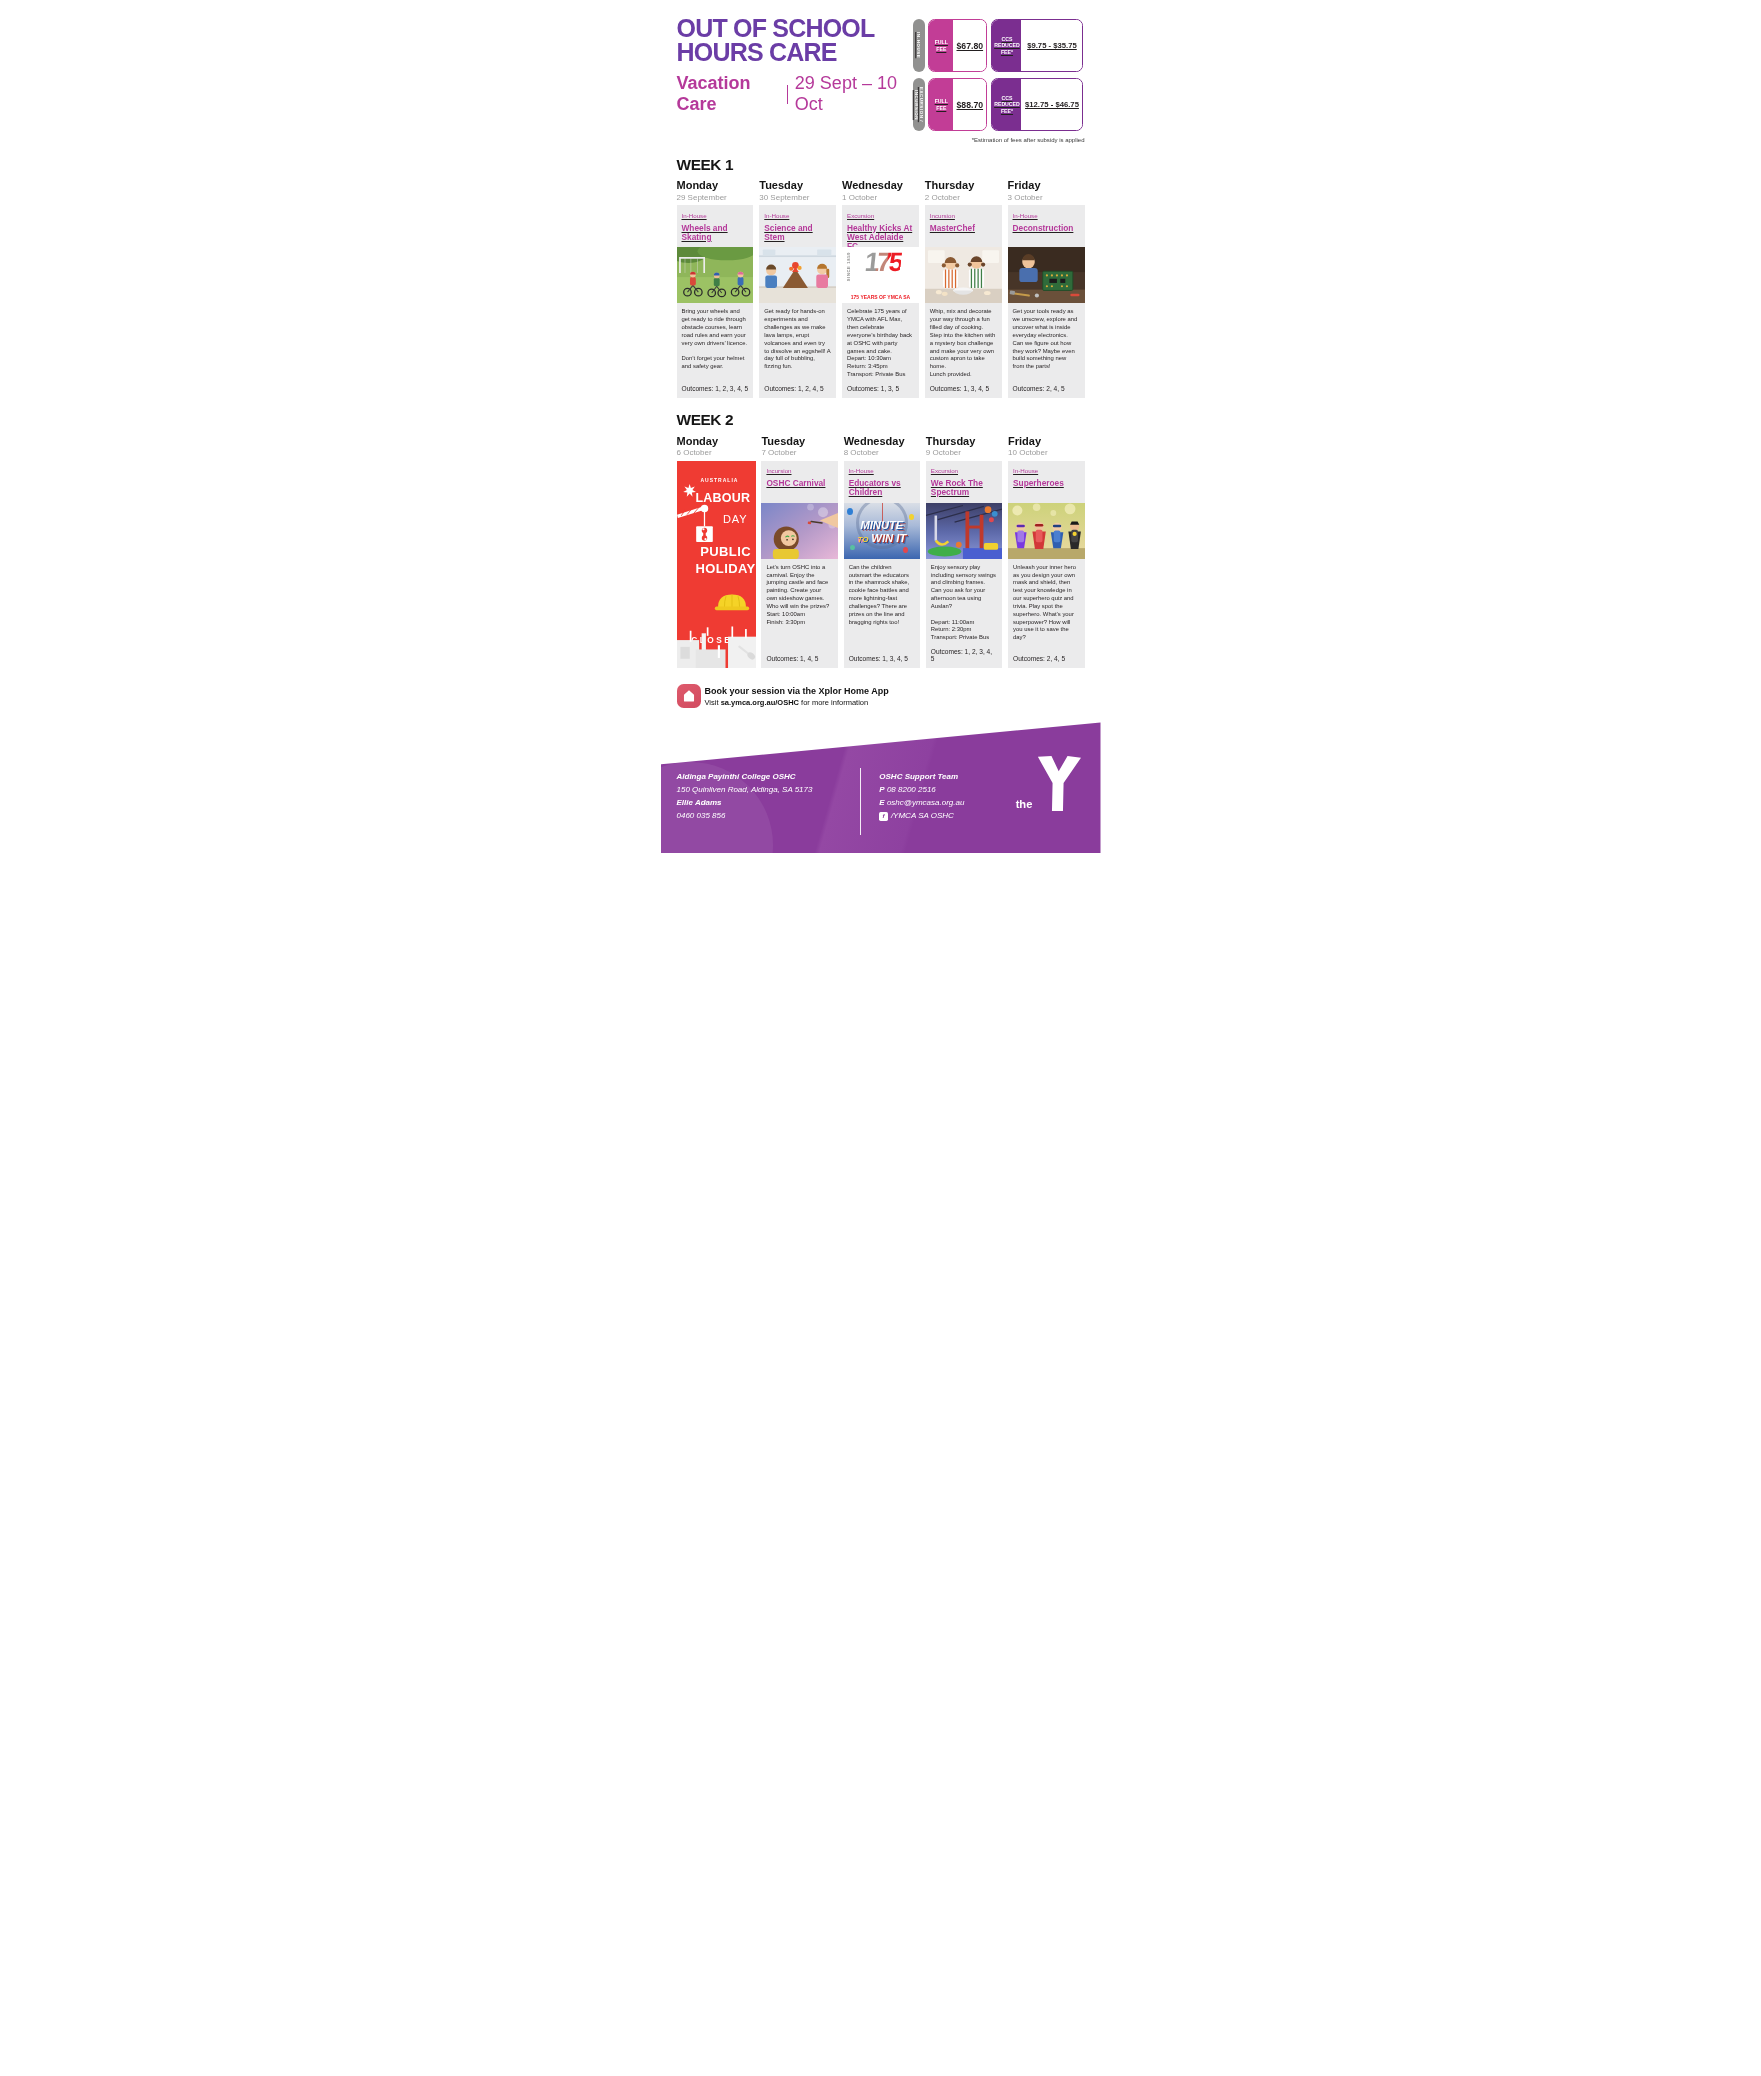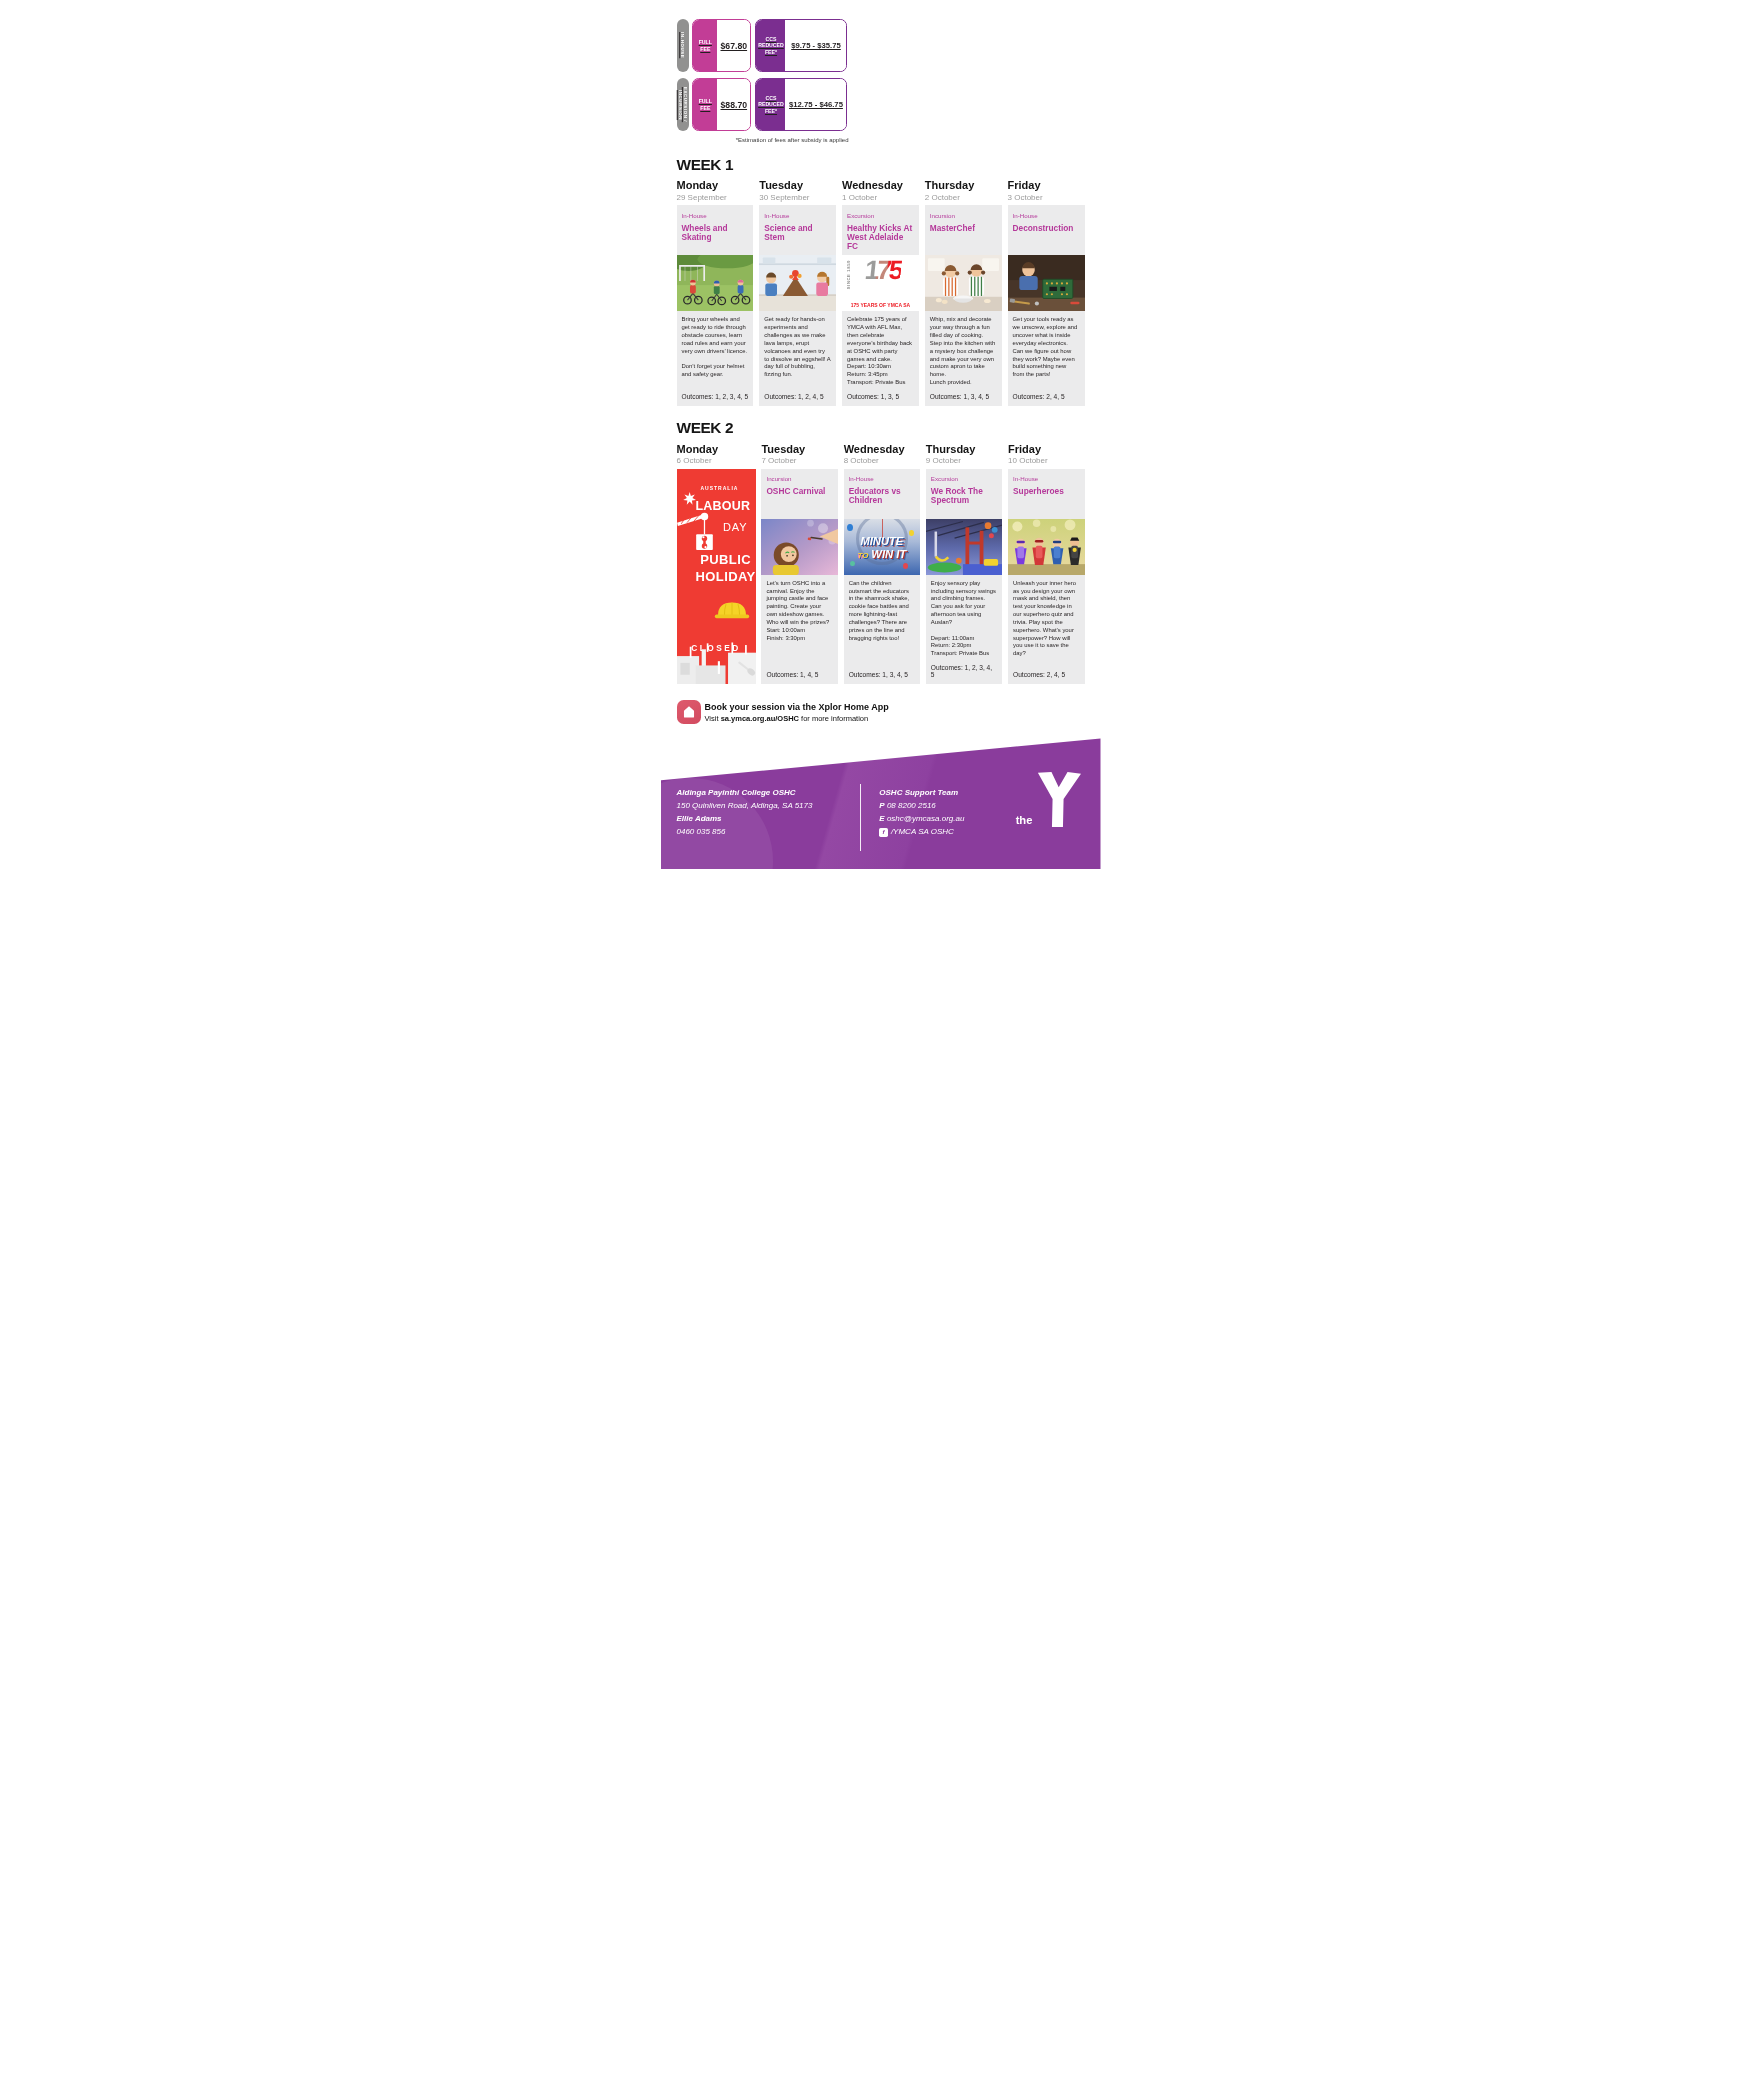--- a/index.html
+++ b/index.html
@@ -31,21 +31,21 @@
   .fee-note { text-align:right; font-size:6px; color:#3a3a3a; margin-top:1.7px; }
 
   
   .week-h { font-size:15.4px; font-weight:800; color:#161616; letter-spacing:-0.4px; margin:12.5px 16px 5.8px 16px; }
   .grid { display:grid; grid-template-columns:repeat(5,1fr); gap:5.8px; padding:0 16px; align-items:stretch; }
   .col { display:flex; flex-direction:column; }
   .day-head { height:26px; }
   .day-name { font-size:11px; font-weight:700; color:#141414; }
   .day-date { font-size:8px; color:#9B9B9B; margin-top:1.2px; }
   .card { background:#EBEBEC; flex:1; display:flex; flex-direction:column; }
-  .card-head { padding:6.6px 5px 2.5px 5px; height:50px; }
+  .card-head { padding:6.6px 5px 2.5px 5px; height:42px;text-decoration:underline; }
   .cat { font-size:6.2px; color:#B5399A; }
   .card-title { font-size:8.3px; font-weight:700; color:#B5399A; line-height:1.12; margin-top:4.6px; }
   .card-img { height:56px; position:relative; overflow:hidden; flex-shrink:0; }
   .card-img svg { display:block; width:100%; height:100%; }
   .card-body { padding:5px 5px 0 5px; font-size:5.9px; line-height:1.33; white-space:pre-line; flex:1; color:#231F20; }
   .outcomes { padding:5.8px 5px 6.6px 5px; font-size:6.6px; color:#231F20; }
 
   
   .img-175 { background:#fff; }
   .since { position:absolute; left:3.7px; top:5px; writing-mode:vertical-rl; transform:rotate(180deg); font-size:4.2px; font-weight:700; color:#8a8a89; letter-spacing:0.6px; }
@@ -103,20 +103,31 @@
   .fb { display:inline-flex; width:8.7px; height:8.7px; background:#fff; color:#8A3C9C; border-radius:1.7px; align-items:center; justify-content:center; font-weight:700; font-size:6.2px; margin-right:2.9px; }
   .y-wrap { position:absolute; right:17.4px; top:34px; display:flex; align-items:flex-end; gap:3.7px; }
   .the { font-size:11.2px; font-weight:700; color:#fff; line-height:1; padding-bottom:1.7px; }
 </style>
 </head>
 <body>
 
 <div class="page">
 
   <div class="hdr">
+    <div class="hdr-left">
+      <div class="title">
+        <div>OUT OF SCHOOL</div>
+        <div>HOURS CARE</div>
+      </div>
+      <div class="subtitle">
+        <span class="prog">Vacation Care</span>
+        <span class="sep"></span>
+        <span class="dates">29 Sept – 10 Oct</span>
+      </div>
+    </div>
 
     <div class="fees">
       <div class="fee-row">
         <div class="fee-pill">IN-HOUSE</div>
         <div class="fee-group full">
           <div class="fee-cell-label">FULL FEE</div>
           <div class="fee-cell-value">$67.80</div>
         </div>
         <div class="fee-group ccs">
           <div class="fee-cell-label">CCS REDUCED FEE*</div>

